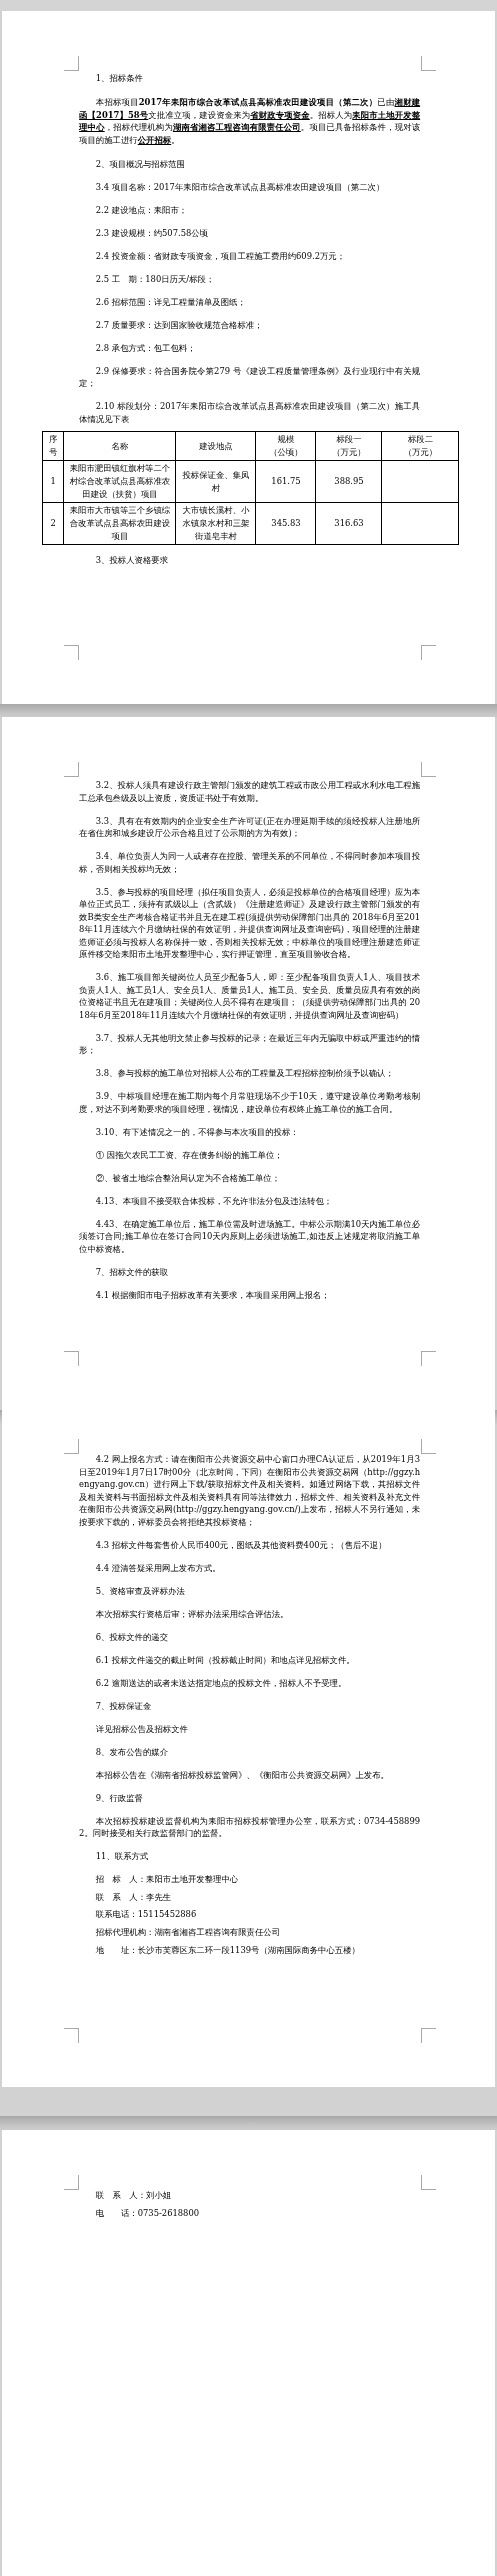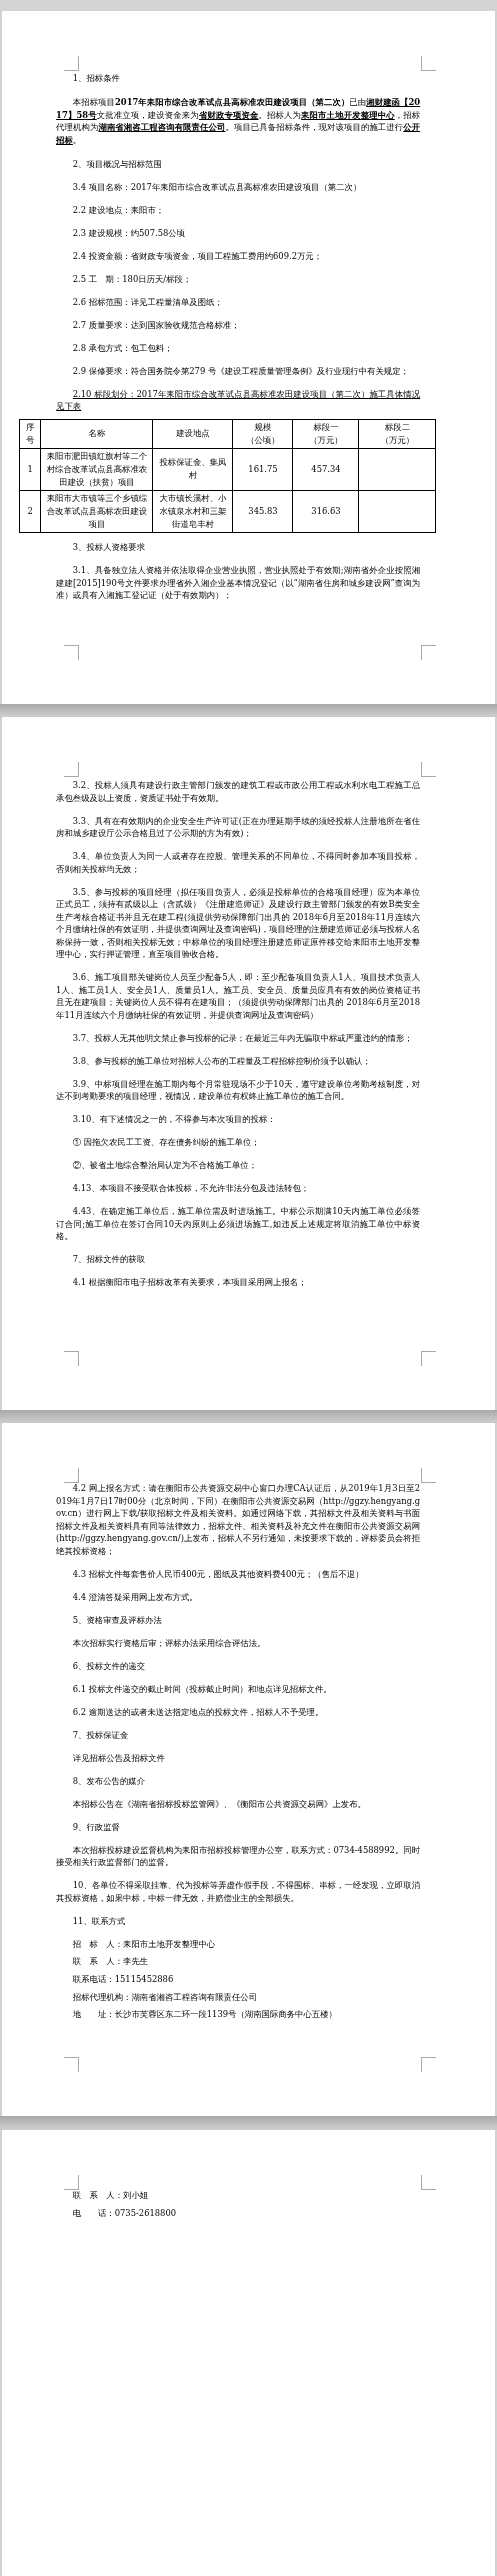--- a/index.html
+++ b/index.html
@@ -5,21 +5,21 @@
   html,body { margin:0; padding:0; background:#d2d2d2; }
   .canvas {
     position:relative; width:498px; height:2576px; overflow:hidden;
     background:#d2d2d2; color:#000;
     font-family:"DejaVu Serif","Liberation Serif",serif;
   }
   .band { position:absolute; left:0; width:498px; height:13.6px;
           background:linear-gradient(180deg,#a9a9a9 0%,#c6c6c6 70%,#cdcdcd 100%); }
   .band-top { position:absolute; left:0; top:0; width:498px; height:11px; background:#d4d4d4; }
   .page { position:absolute; left:2.1px; width:493px; height:693px; background:#ffffff; }
-  .content { position:relative; box-sizing:border-box; padding:56px 75px 0 54px; }
+  .content { position:relative; box-sizing:border-box; padding:56px 75px 0 77px; }
   p { margin:0 0 10.5px 0; font-size:8.4px; line-height:12.5px; text-align:justify; text-indent:16.7px; word-break:break-all; }
   p.tight { margin-bottom:5.2px; }
   .b  { font-weight:bold; }
   .bu { font-weight:bold; text-decoration:underline; }
   
   .tbm { position:absolute; width:13.6px; height:13.6px; }
   .tbm-tl { border-right:0.5px solid #a8a8a8; border-bottom:0.5px solid #a8a8a8; left:62px; top:45px; }
   .tbm-tr { border-left:0.5px solid #a8a8a8;  border-bottom:0.5px solid #a8a8a8; left:419px; top:45px; }
   .tbm-bl { border-right:0.5px solid #a8a8a8; border-top:0.5px solid #a8a8a8;   left:62px; top:634px; }
   .tbm-br { border-left:0.5px solid #a8a8a8;  border-top:0.5px solid #a8a8a8;   left:419px; top:634px; }
@@ -50,21 +50,21 @@
       <p>2、项目概况与招标范围</p>
       <p>3.4 项目名称：2017年耒阳市综合改革试点县高标准农田建设项目（第二次）</p>
       <p>2.2 建设地点：耒阳市；</p>
       <p>2.3 建设规模：约507.58公顷</p>
       <p>2.4 投资金额：省财政专项资金，项目工程施工费用约609.2万元；</p>
       <p>2.5 工　期：180日历天/标段；</p>
       <p>2.6 招标范围：详见工程量清单及图纸；</p>
       <p>2.7 质量要求：达到国家验收规范合格标准；</p>
       <p>2.8 承包方式：包工包料；</p>
       <p>2.9 保修要求：符合国务院令第279 号《建设工程质量管理条例》及行业现行中有关规定；</p>
-      <p style="margin-bottom:0;text-decoration:underline;">2.10 标段划分：2017年耒阳市综合改革试点县高标准农田建设项目（第二次）施工具体情况见下表</p>
+      <p style="margin-bottom:0;">2.10 标段划分：2017年耒阳市综合改革试点县高标准农田建设项目（第二次）施工具体情况见下表</p>
 
       <table class="lots">
         <colgroup>
           <col style="width:21.4px">
             <col style="width:112px">
             <col style="width:80px">
           <col style="width:60px">
             <col style="width:66px">
             <col style="width:77px">
         </colgroup>
@@ -81,36 +81,35 @@
             <th>标段二
 （万元）</th>
           </tr>
         </thead>
         <tbody>
           <tr>
             <td>1</td>
             <td>耒阳市淝田镇红旗村等二个村综合改革试点县高标准农田建设（扶贫）项目</td>
             <td>投标保证金、集凤村</td>
             <td>161.75</td>
-            <td>457.34</td>
+            <td>388.95</td>
             <td></td>
           </tr>
           <tr>
             <td>2</td>
             <td>耒阳市大市镇等三个乡镇综合改革试点县高标农田建设项目</td>
             <td>大市镇长溪村、小水镇泉水村和三架街道皂丰村</td>
             <td>345.83</td>
             <td>316.63</td>
             <td></td>
           </tr>
         </tbody>
       </table>
 
       <p>3、投标人资格要求</p>
-      <p>3.1、具备独立法人资格并依法取得企业营业执照，营业执照处于有效期;湖南省外企业按照湘建建[2015]190号文件要求办理省外入湘企业基本情况登记（以“湖南省住房和城乡建设网”查询为准）或具有入湘施工登记证（处于有效期内）；</p>
     </div>
   </div>
 
   <div class="band" style="top:704px;"></div>
 
   <div class="page" style="top:717px;">
     <div class="tbm tbm-tl"></div>
     <div class="tbm tbm-tr"></div>
     <div class="tbm tbm-bl"></div>
     <div class="tbm tbm-br"></div>
@@ -128,41 +127,40 @@
       <p>②、被省土地综合整治局认定为不合格施工单位；</p>
       <p>4.13、本项目不接受联合体投标，不允许非法分包及违法转包；</p>
       <p>4.43、在确定施工单位后，施工单位需及时进场施工。中标公示期满10天内施工单位必须签订合同;施工单位在签订合同10天内原则上必须进场施工,如违反上述规定将取消施工单位中标资格。</p>
       <p>7、招标文件的获取</p>
       <p>4.1 根据衡阳市电子招标改革有关要求，本项目采用网上报名；</p>
     </div>
   </div>
 
   <div class="band" style="top:1410px;"></div>
 
-  <div class="page" style="top:1423px;">
+  <div class="page" style="top:1394px;">
     <div class="tbm tbm-tl"></div>
     <div class="tbm tbm-tr"></div>
     <div class="tbm tbm-bl"></div>
     <div class="tbm tbm-br"></div>
     <div class="content" style="padding-top:59px;">
       <p>4.2 网上报名方式：请在衡阳市公共资源交易中心窗口办理CA认证后，从2019年1月3日至2019年1月7日17时00分（北京时间，下同）在衡阳市公共资源交易网（http://ggzy.hengyang.gov.cn）进行网上下载/获取招标文件及相关资料。如通过网络下载，其招标文件及相关资料与书面招标文件及相关资料具有同等法律效力，招标文件、相关资料及补充文件在衡阳市公共资源交易网(http://ggzy.hengyang.gov.cn/)上发布，招标人不另行通知，未按要求下载的，评标委员会将拒绝其投标资格；</p>
       <p>4.3 招标文件每套售价人民币400元，图纸及其他资料费400元；（售后不退）</p>
       <p>4.4 澄清答疑采用网上发布方式。</p>
       <p>5、资格审查及评标办法</p>
       <p>本次招标实行资格后审；评标办法采用综合评估法。</p>
       <p>6、投标文件的递交</p>
       <p>6.1 投标文件递交的截止时间（投标截止时间）和地点详见招标文件。</p>
       <p>6.2 逾期送达的或者未送达指定地点的投标文件，招标人不予受理。</p>
       <p>7、投标保证金</p>
       <p>详见招标公告及招标文件</p>
       <p>8、发布公告的媒介</p>
       <p>本招标公告在《湖南省招标投标监管网》、《衡阳市公共资源交易网》上发布。</p>
       <p>9、行政监督</p>
       <p>本次招标投标建设监督机构为耒阳市招标投标管理办公室，联系方式：0734-4588992。同时接受相关行政监督部门的监督。</p>
-      <p>10、各单位不得采取挂靠、代为投标等弄虚作假手段，不得围标、串标，一经发现，立即取消其投标资格，如果中标，中标一律无效，并赔偿业主的全部损失。</p>
       <p>11、联系方式</p>
       <p class="tight">招　标　人：耒阳市土地开发整理中心</p>
       <p class="tight">联　系　人：李先生</p>
       <p class="tight">联系电话：15115452886</p>
       <p class="tight">招标代理机构：湖南省湘咨工程咨询有限责任公司</p>
       <p class="tight">地　　址：长沙市芙蓉区东二环一段1139号（湖南国际商务中心五楼）</p>
     </div>
   </div>
 
   <div class="band" style="top:2116px;"></div>

